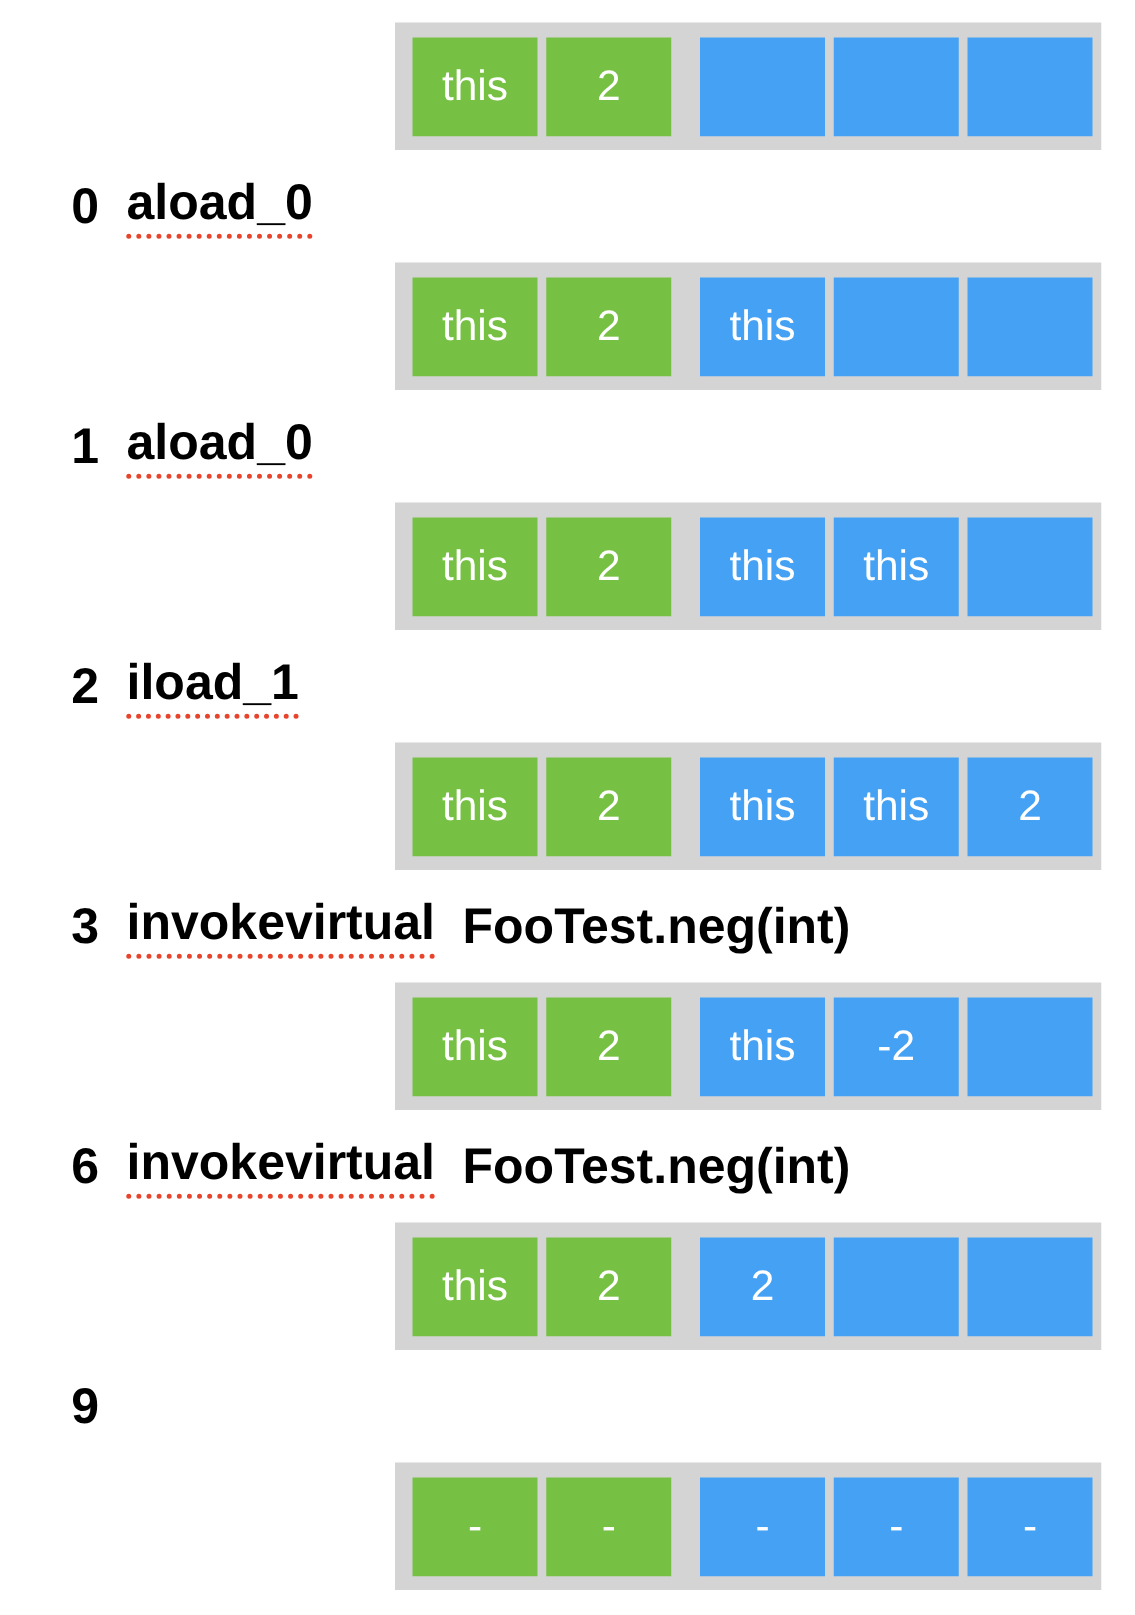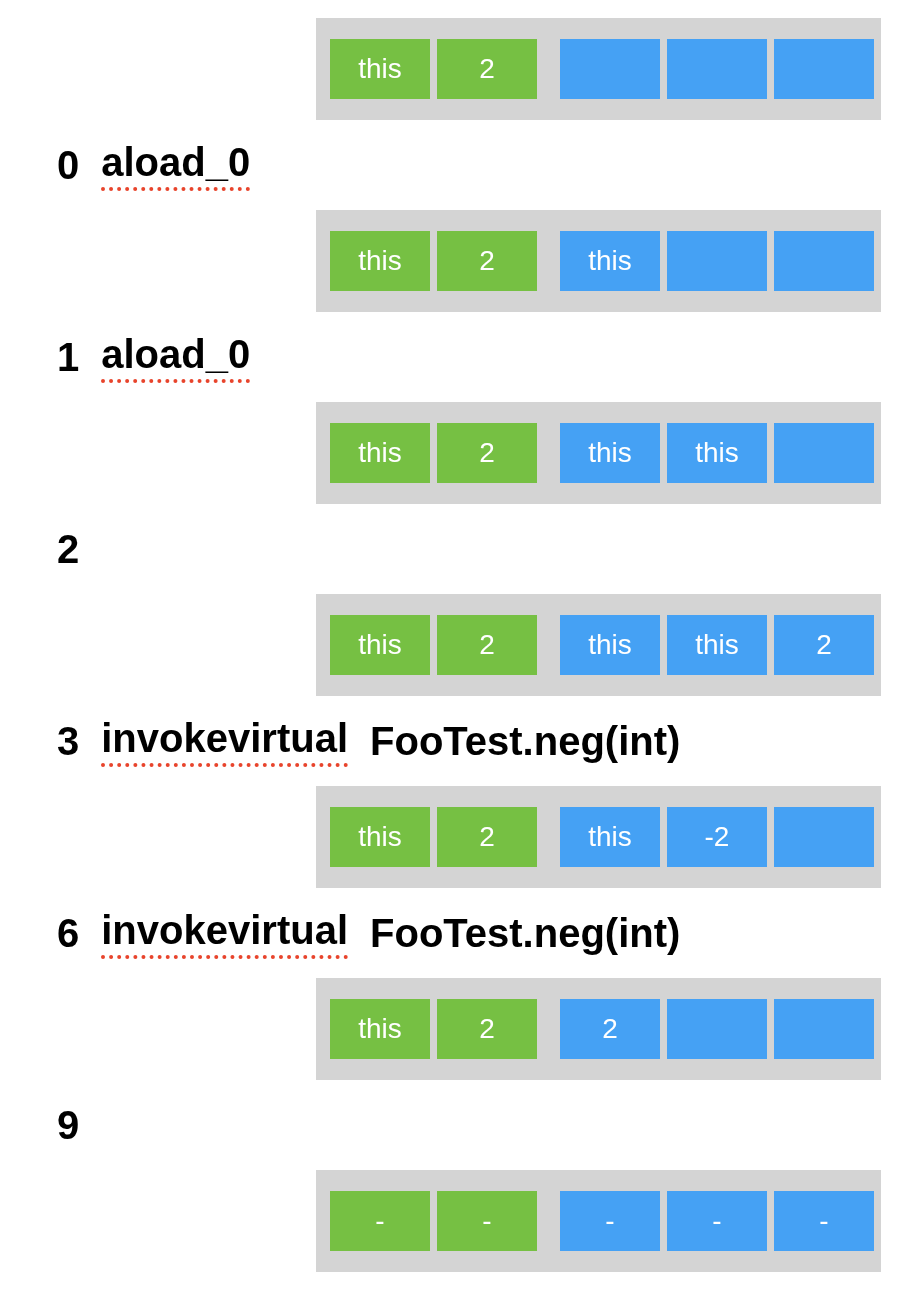--- a/index.html
+++ b/index.html
@@ -29,26 +29,26 @@
     height: 102px;
     background: var(--bar-background);
     display: flex;
     align-items: center;
     padding-left: 14px;
   }
   .group { display: flex; column-gap: 7px; }
   .stack-group { margin-left: 23px; }
   .cell {
     width: 100px;
-    height: 60px;
+    height: 79px;
     display: flex;
     align-items: center;
     justify-content: center;
     color: var(--cell-text);
-    font-size: 28px;
+    font-size: 34px;
     font-weight: 400;
     line-height: 1;
   }
   .cell.local { background: var(--local-cell); }
   .cell.stack { background: var(--stack-cell); }
   .instruction-row {
     height: 90px;
     margin-left: 57px;
     display: flex;
     align-items: center;
@@ -114,20 +114,21 @@
     </div>
     <div class="group stack-group">
       <div class="cell stack">this</div>
       <div class="cell stack">this</div>
       <div class="cell stack"></div>
     </div>
   </div>
 
   <div class="instruction-row">
     <span class="offset">2</span>
+    <span class="mnemonic">iload_1</span>
 
   </div>
 
   <div class="frame-bar">
     <div class="group">
       <div class="cell local">this</div>
       <div class="cell local">2</div>
     </div>
     <div class="group stack-group">
       <div class="cell stack">this</div>

